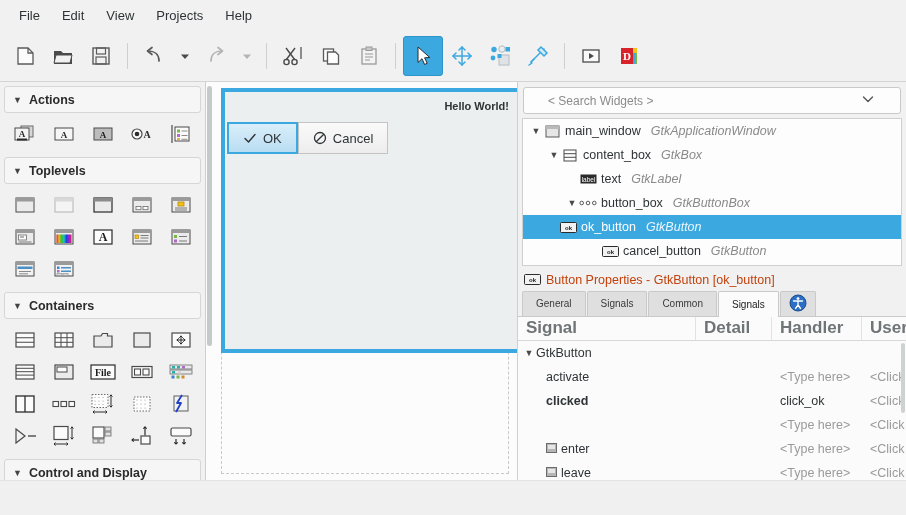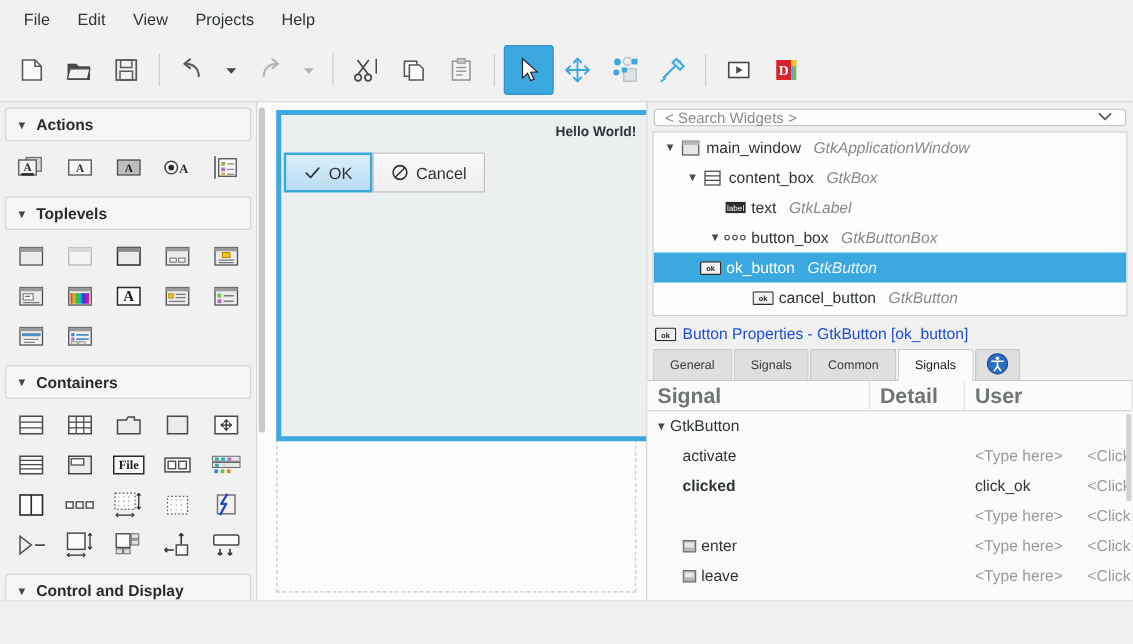--- a/index.html
+++ b/index.html
@@ -138,26 +138,26 @@
 
   
   .right {
     width: 388px; flex: 0 0 388px;
     display: flex; flex-direction: column;
     background: #f1f1f1;
     min-height:0;
   }
   .search-row { padding: 5px 5px 4px 5px; }
   .search-box {
-    height: 14px;
+    height: 27px;
     border: 1px solid #c9c9c9;
     border-radius: 3px;
     background: #fdfdfd;
     display: flex; align-items:center;
-    padding: 0 8px;
+    padding: 0 24px;
   }
   .search-box .ph { flex:1 1 auto; color:#8b8b8b; font-size:12px; }
   .chev { color:#555; }
 
   .tree {
     flex: 0 0 auto;
     height: 148px;
     background: #fdfdfd;
     border: 1px solid #cfcfcf;
     margin: 0 4px;
@@ -172,21 +172,21 @@
   }
   .tree-row.selected { background: #3ca8e0; color:#ffffff; }
   .tree-row .tri { width: 14px; font-size:9px; color:#4a4a4a; text-align:center; flex:0 0 14px;}
   .tree-row .ticon { width:18px; flex:0 0 18px; display:flex; align-items:center; justify-content:center; margin-right:4px;}
   .tree-row .tname { margin-right: 10px; }
   .tree-row .ttype { font-style: italic; color:#8a8a8a; }
   .tree-row.selected .ttype { color:#eaf6fd; }
 
   .prop-title {
     height: 22px; display:flex; align-items:center;
-    padding: 0 6px; font-size:12.5px; color:#1d4ed8;
+    padding: 0 6px; font-size:12.5px; color:#c2410c;
     margin-top: 3px;
   }
   .prop-title .ticon { margin-right:5px; display:flex; }
 
   .tabs {
     display:flex; align-items:flex-end;
     padding-left: 4px;
     height: 27px;
     border-bottom: 1px solid #c9c9c9;
     background:#f1f1f1;
@@ -885,20 +885,21 @@
             </svg>
           </span>
         </div>
       </div>
 
       <div class="sig-table">
 
         <div class="sig-head">
           <div class="c1">Signal</div>
           <div class="c2">Detail</div>
+          <div class="c3">Handler</div>
           <div class="c4">User</div>
         </div>
 
         <div class="sig-row group">
           <div class="c1">
             <span class="tri">▼</span>
             <span class="signame">GtkButton</span>
           </div>
           <div class="c2"></div>
           <div class="c3"></div>

